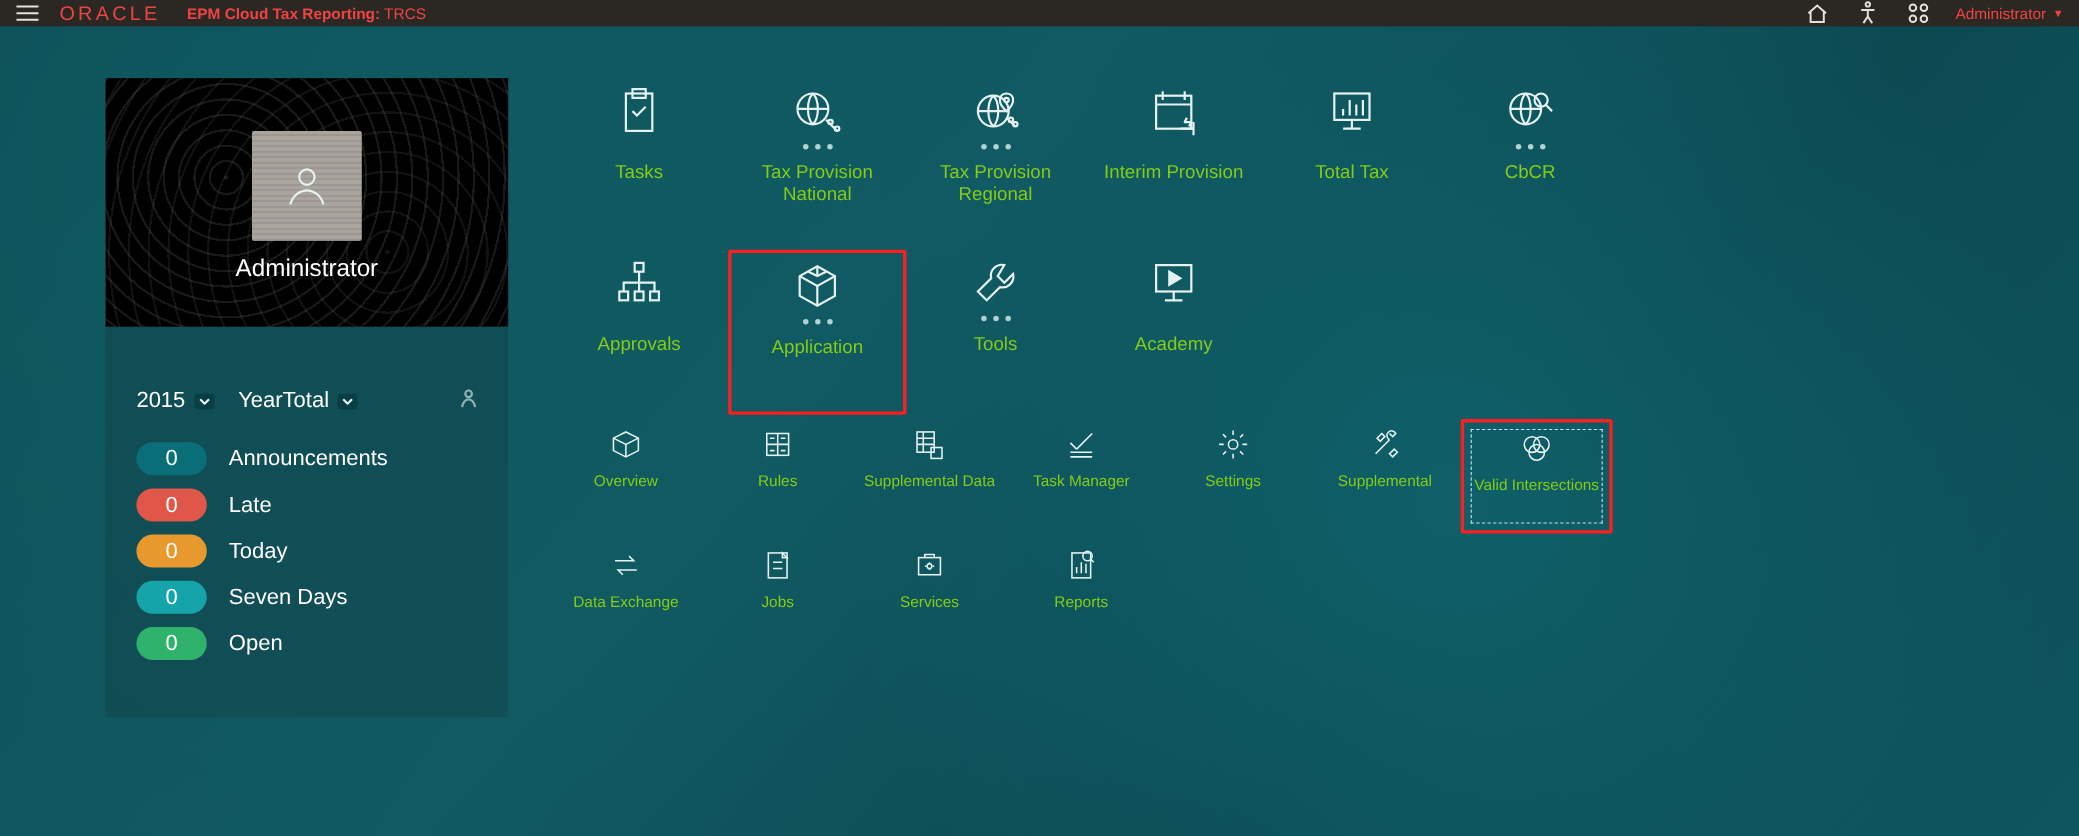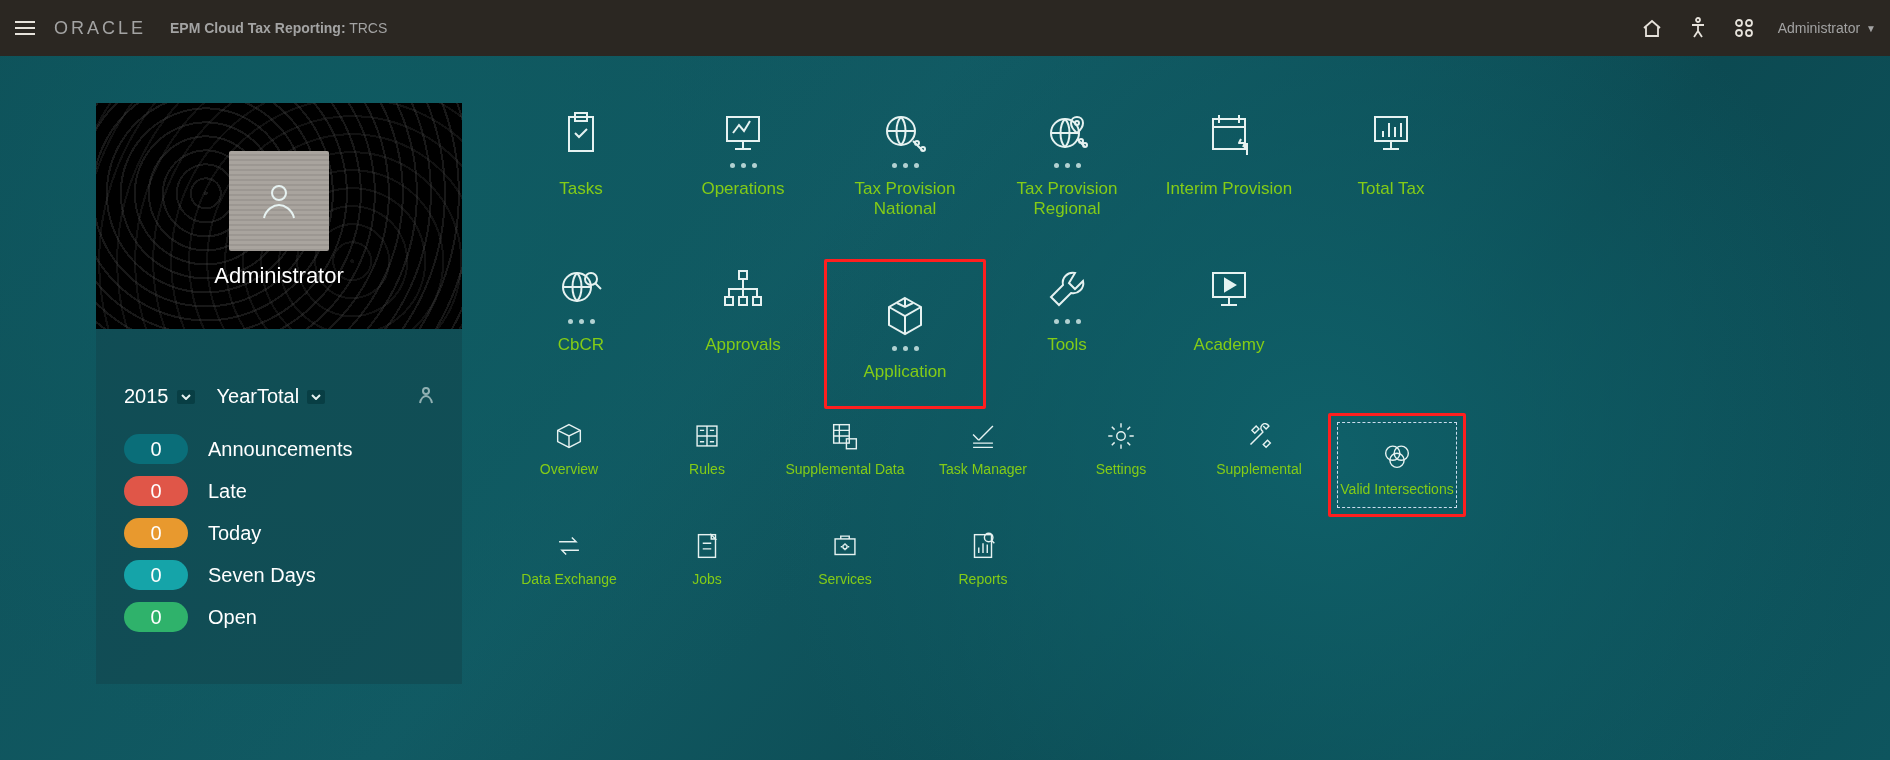--- a/index.html
+++ b/index.html
@@ -6,21 +6,21 @@
   body { width:1890px; height:760px; background:#0b4d54; overflow:hidden; position:relative; }
   
   .bg {
     position:absolute; inset:0;
     background:
       radial-gradient(circle at 20% 30%, #0f5b62 0%, transparent 35%),
       radial-gradient(circle at 70% 60%, #0f6069 0%, transparent 40%),
       linear-gradient(130deg,#0e5058 0%,#115a63 40%,#0c4a52 70%,#0e555e 100%);
   }
   
-  .header { position:relative; z-index:2; height:56px; background:#2b2722; color:#a3a3a3; display:flex; align-items:center; padding:0 14px; }
+  .header { position:relative; z-index:2; height:24px; background:#2b2722; color:#ef4444; display:flex; align-items:center; padding:0 14px; }
   .header .menu { width:22px; height:16px; margin-right:18px; cursor:pointer; }
   .header .logo { font-size:18px; letter-spacing:3px; font-weight:400; margin-right:24px; }
   .header .title { font-size:14px; font-weight:600; }
   .header .title .sub { font-weight:300; }
   .header .spacer { flex:1; }
   .header .h-icon { width:24px; display:flex; justify-content:center; margin-left:22px; cursor:pointer; }
   .header .admin { display:flex; align-items:center; margin-left:22px; font-size:14px; cursor:pointer; }
   .header .admin .caret { margin-left:6px; font-size:10px; }
   
   .main { position:relative; z-index:1; display:flex; padding:47px 0 0 96px; }
@@ -49,21 +49,21 @@
   
   .grid { margin-left:38px; display:grid; grid-template-columns: repeat(6, 162px); grid-auto-rows: 150px; row-gap:6px; }
   .grid.sub { grid-template-columns: repeat(7, 138px); grid-auto-rows: 104px; margin-top:4px; }
   .item { display:flex; flex-direction:column; align-items:center; justify-content:flex-start; color:#84cc16; cursor:pointer; padding-top:6px; position:relative; }
   .item .ic { width:64px; height:48px; display:flex; align-items:center; justify-content:center; margin-bottom:6px; }
   .item .dots { display:flex; gap:6px; margin-bottom:10px; height:6px; }
   .item .dots span { width:5px; height:5px; border-radius:50%; background:#cfe6e5; opacity:.85; }
   .item .lbl { font-size:17px; text-align:center; line-height:1.15; }
   .grid.sub .item .ic { width:44px; height:34px; margin-bottom:8px; }
   .grid.sub .item .lbl { font-size:14px; }
-  .hl { border:3px solid #ff1f1f; border-radius:2px;justify-content:center; }
+  .hl { border:3px solid #ff1f1f; border-radius:2px; }
   .hl-inner { outline:1px dashed #cde; outline-offset:-10px; }
   svg { stroke:#e6f2f1; stroke-width:2; fill:none; }
   .header svg { stroke:#e6e2db; stroke-width:1.8; }
 </style>
 </head>
 <body>
 
 <div class="bg"></div>
 
 <div class="header">
@@ -184,35 +184,20 @@
               <rect x="18" y="4" width="12" height="8"></rect>
               <path d="M18 24l4 4 8-8"></path>
             </svg>
           </div>
           <div class="dots"></div>
           <div class="lbl">Tasks</div>
         </div>
         <div class="item">
           <div class="ic">
             <svg width="48" height="48" viewBox="0 0 48 48">
-              <rect x="8" y="8" width="32" height="24"></rect>
-              <path d="M24 32v8M16 40h16"></path>
-              <path d="M14 24l6-8 5 6 6-10"></path>
-            </svg>
-          </div>
-          <div class="dots">
-            <span></span>
-            <span></span>
-            <span></span>
-          </div>
-          <div class="lbl">Operations</div>
-        </div>
-        <div class="item">
-          <div class="ic">
-            <svg width="48" height="48" viewBox="0 0 48 48">
               <circle cx="20" cy="22" r="14"></circle>
               <path d="M6 22h28M20 8c6 6 6 22 0 28M20 8c-6 6-6 22 0 28"></path>
               <path d="M32 32l10 10M34 34a2 2 0 104 0 2 2 0 10-4 0M40 40a2 2 0 104 0 2 2 0 10-4 0"></path>
             </svg>
           </div>
           <div class="dots">
             <span></span>
             <span></span>
             <span></span>
           </div>

